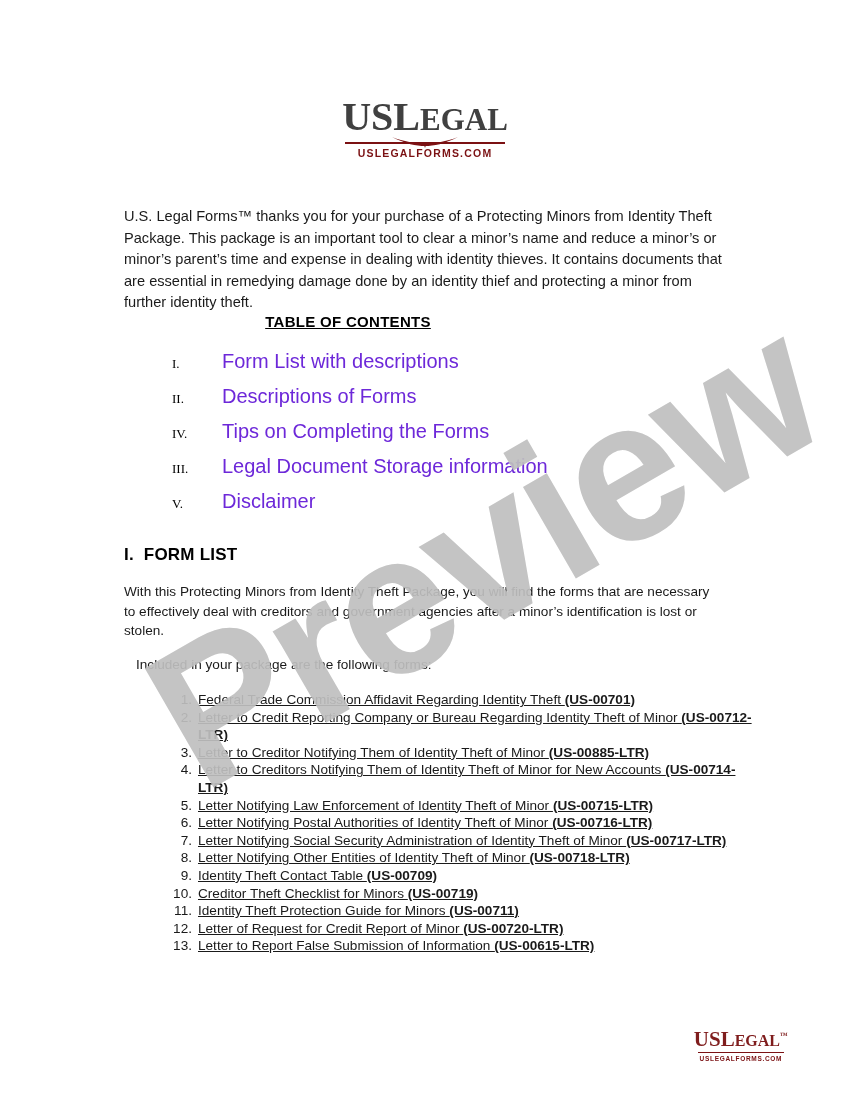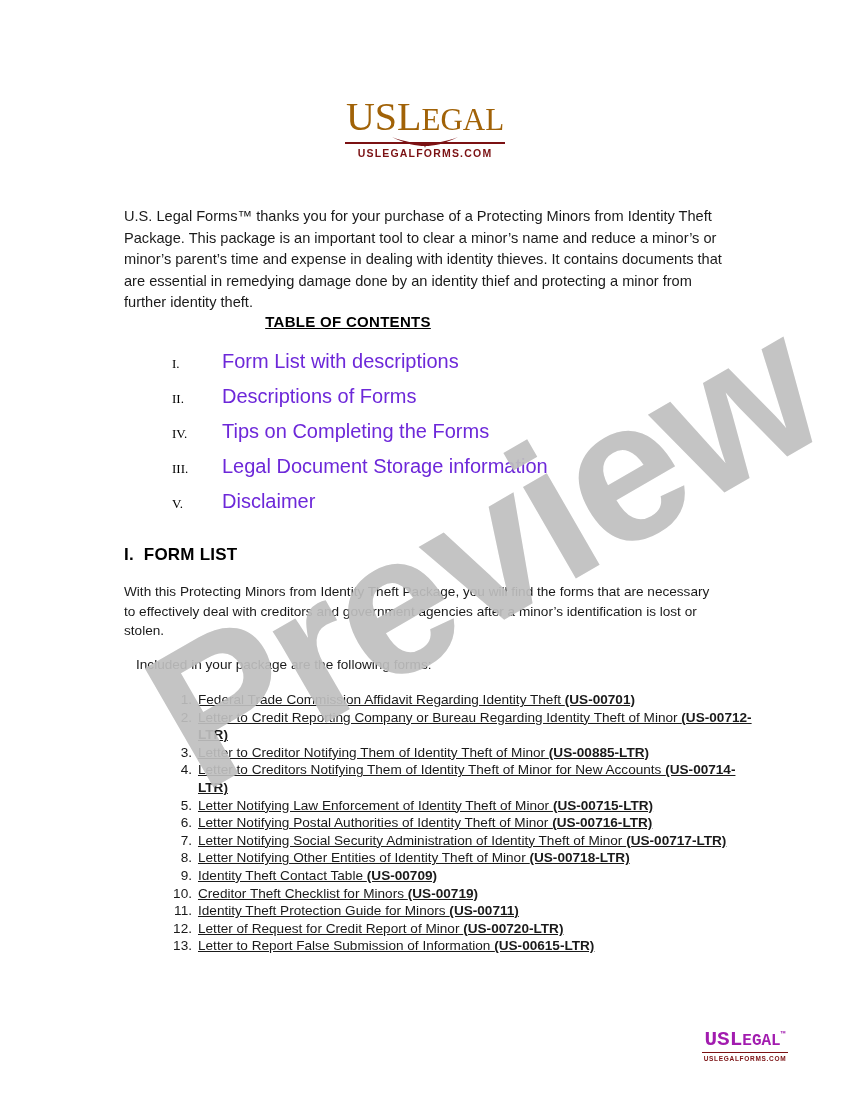--- a/index.html
+++ b/index.html
@@ -26,22 +26,22 @@
   .logo-block {
     position: absolute;
     top: 96px;
     left: 0;
     width: 850px;
     text-align: center;
   }
   .logo-word {
     font-family: "Liberation Serif", serif;
     font-size: 40px;
-    font-weight: normal;
-    color: #a16207;
+    font-weight: bold;
+    color: #404040;
     letter-spacing: 0px;
     line-height: 42px;
     display: inline-block;
   }
   .logo-word .small-caps {
     font-size: 31px;
   }
   .logo-rule {
     width: 160px;
     height: 2px;
@@ -196,24 +196,24 @@
   }
 
   
   .footer-logo {
     position: absolute;
     right: 62px;
     bottom: 38px;
     text-align: center;
   }
   .footer-word {
-    font-family: Liberation Mono, monospace;
+    font-family: Liberation Serif, serif;
     font-size: 21px;
     font-weight: bold;
-    color: #a21caf;
+    color: #7f1d1d;
     line-height: 22px;
   }
   .footer-word .small-caps {
     font-size: 16px;
   }
   .footer-tm {
     font-size: 8px;
     vertical-align: super;
   }
   .footer-rule {

